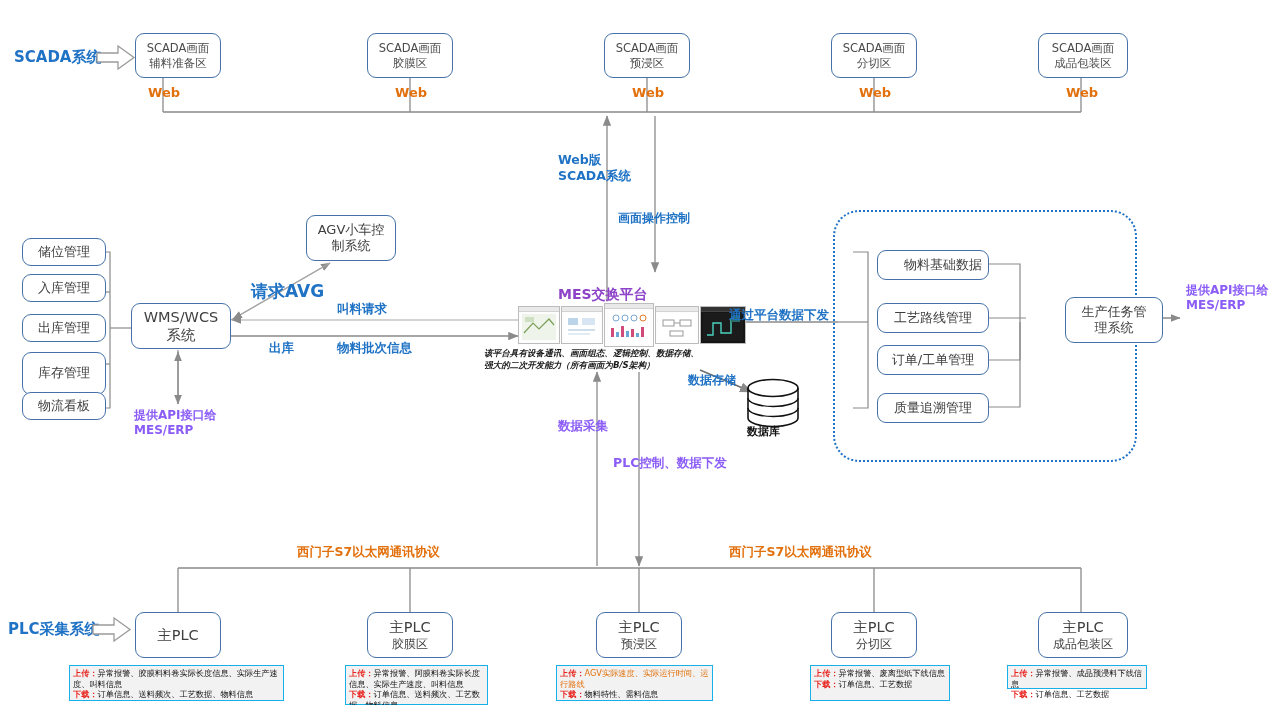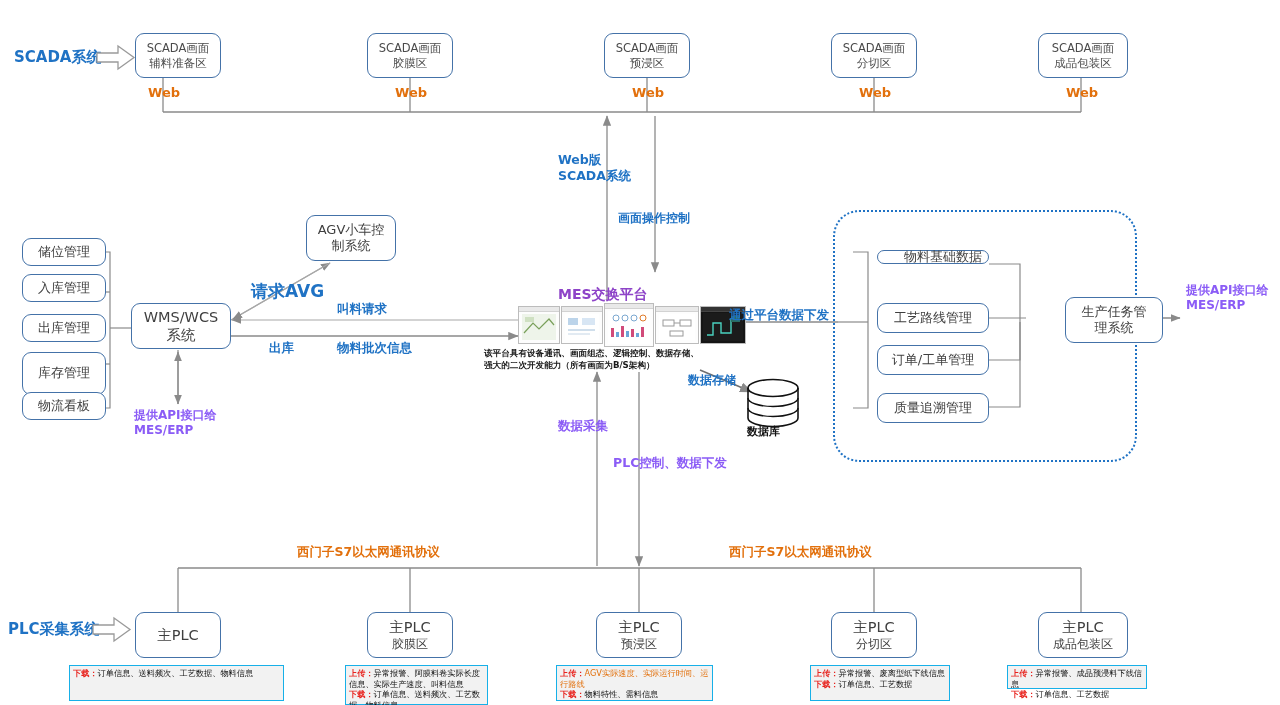--- a/index.html
+++ b/index.html
@@ -247,41 +247,41 @@
     <div class="mesthumb" style="width:44px;height:36px;background:#151515;">
       <div class="bar" style="background:#333;border-bottom:1px solid #444;"></div>
       <svg width="44" height="36" style="position:absolute;top:4px;left:0;">
         <rect x="2" y="2" width="40" height="28" fill="#1b1b1b"></rect>
         <path d="M6,24 L12,24 L12,12 L20,12 L20,22 L30,22 L30,8 L38,8" stroke="#4ad2c0" fill="none" stroke-width="1.4"></path>
         <rect x="30" y="5" width="9" height="6" fill="#2a6c63"></rect>
       </svg>
     </div>
   </div>
 
-  <div class="mescap" style="left:484px;top:348px;">该平台具有设备通讯、画面组态、逻辑控制、数据存储、
+  <div class="mescap" style="left:484px;top:348px;font-style:italic;">该平台具有设备通讯、画面组态、逻辑控制、数据存储、
 强大的二次开发能力（所有画面为B/S架构）</div>
 
   <div class="lbl blue" style="left:688px;top:373px;font-size:12px;">数据存储</div>
   <svg class="abs" style="left:742px;top:378px;" width="62" height="52">
     <ellipse cx="31" cy="10" rx="25" ry="8.5" fill="#ffffff" stroke="#111" stroke-width="1.6"></ellipse>
     <path d="M6,10 L6,40" stroke="#111" stroke-width="1.6" fill="none"></path>
     <path d="M56,10 L56,40" stroke="#111" stroke-width="1.6" fill="none"></path>
     <path d="M6,40 A25,8.5 0 0 0 56,40" stroke="#111" stroke-width="1.6" fill="none"></path>
     <path d="M6,20 A25,8.5 0 0 0 56,20" stroke="#111" stroke-width="1.4" fill="none"></path>
     <path d="M6,30 A25,8.5 0 0 0 56,30" stroke="#111" stroke-width="1.4" fill="none"></path>
   </svg>
   <div class="dbcap" style="left:747px;top:424px;">数据库</div>
 
   <div class="lbl purple" style="left:558px;top:418px;font-size:12.5px;">数据采集</div>
   <div class="lbl purple" style="left:613px;top:455px;font-size:12.5px;">PLC控制、数据下发</div>
   <div class="lbl blue" style="left:729px;top:307px;font-size:12.5px;">通过平台数据下发</div>
 
   <div class="dotbox" style="left:833px;top:210px;width:300px;height:248px;"></div>
 
-  <div class="rbox md abs" style="left:877px;top:250px;width:112px;height:14px;padding-left:20px;">
+  <div class="rbox md abs" style="left:877px;top:250px;width:112px;height:30px;padding-left:20px;">
       <span>物料基础数据</span>
     </div>
   <div class="rbox md abs" style="left:877px;top:303px;width:112px;height:30px;">
       <span>工艺路线管理</span>
     </div>
   <div class="rbox md abs" style="left:877px;top:345px;width:112px;height:30px;">
       <span>订单/工单管理</span>
     </div>
   <div class="rbox md abs" style="left:877px;top:393px;width:112px;height:30px;">
       <span>质量追溯管理</span>
@@ -329,20 +329,21 @@
     </div>
   </div>
   <div class="rbox lg abs" style="left:1038px;top:612px;width:90px;height:46px;">
     <div>
       <div>主PLC</div>
       <div style="font-size:12px;">成品包装区</div>
     </div>
   </div>
 
   <div class="note" style="left:69px;top:665px;width:215px;height:36px;">
+    <div><b class="up">上传：</b><span>异常报警、胶膜料料卷实际长度信息、实际生产速度、叫料信息</span></div>
     <div><b class="dn">下载：</b><span>订单信息、送料频次、工艺数据、物料信息</span></div>
   </div>
 
   <div class="note" style="left:345px;top:665px;width:143px;height:40px;">
     <div><b class="up">上传：</b><span>异常报警、阿膜料卷实际长度信息、实际生产速度、叫料信息</span></div>
     <div><b class="dn">下载：</b><span>订单信息、送料频次、工艺数据、物料信息</span></div>
   </div>
 
   <div class="note" style="left:556px;top:665px;width:157px;height:36px;">
     <div><b class="up">上传：</b><span class="agv">AGV实际速度、实际运行时间、运行路线</span></div>

